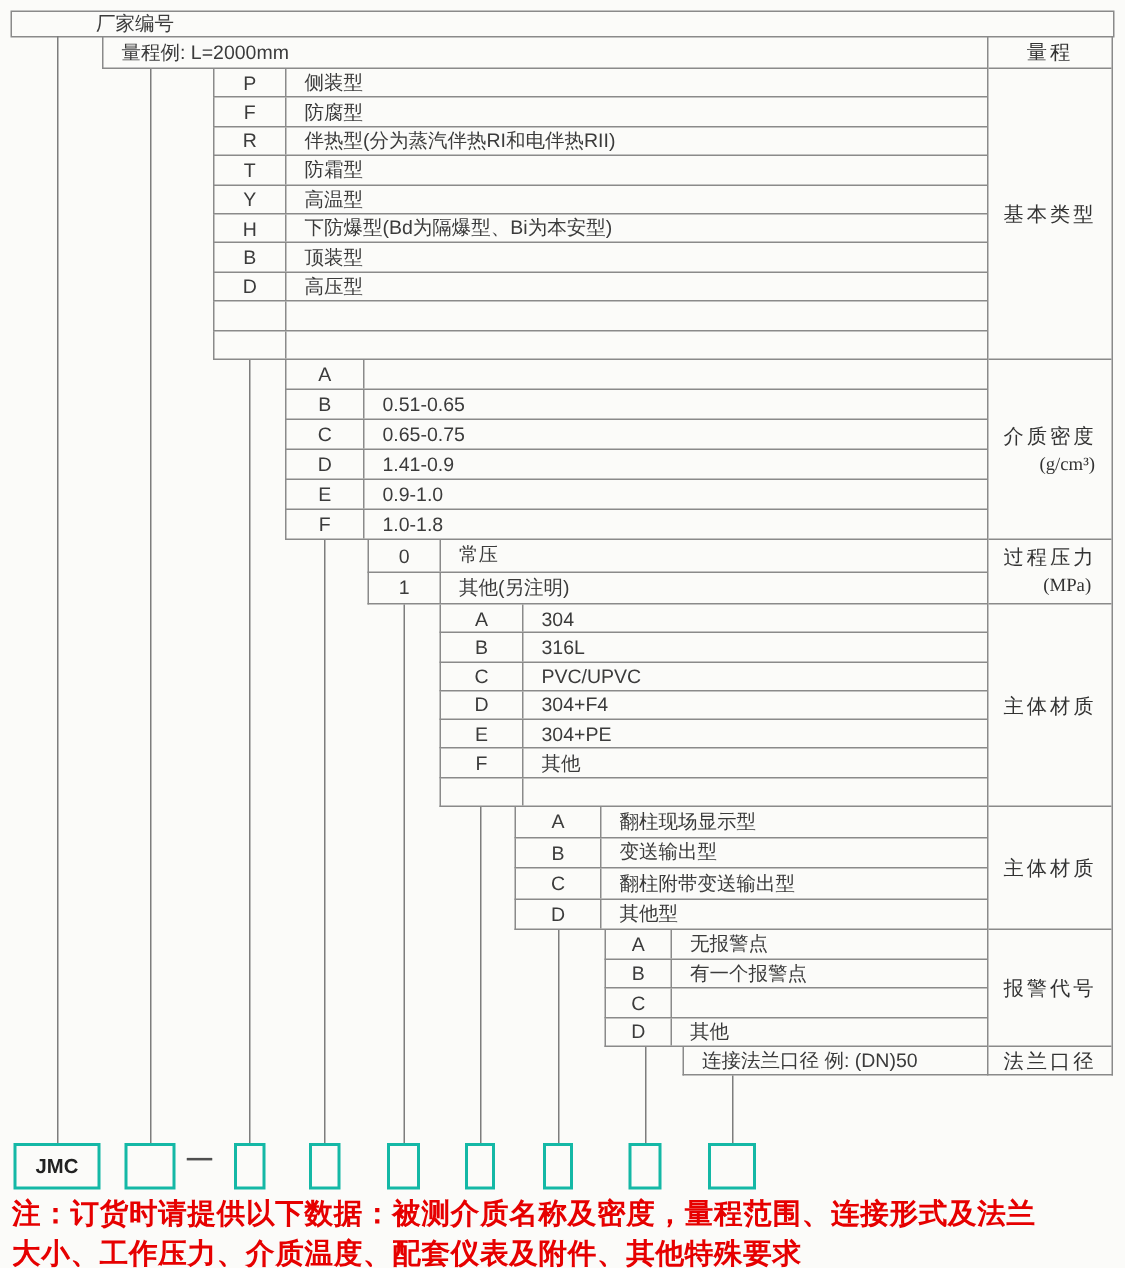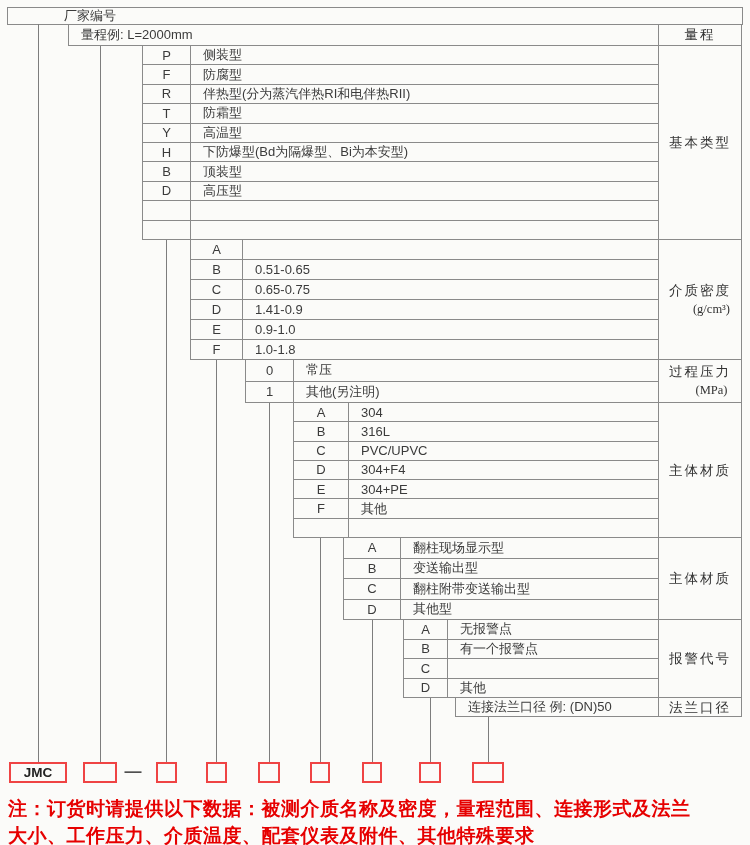--- a/index.html
+++ b/index.html
@@ -28,21 +28,21 @@
 
   
   .code-row{position:absolute;box-sizing:border-box;border-left:1px solid #8a8a8a;border-bottom:1px solid #8a8a8a;display:flex;font-size:13px;}
   .code-cell{box-sizing:border-box;border-right:1px solid #8a8a8a;display:flex;align-items:center;justify-content:center;flex-shrink:0;}
   .desc-cell{display:flex;align-items:center;padding-left:12px;flex-grow:1;white-space:nowrap;overflow:hidden;}
 
   
   .vline{position:absolute;width:1px;background:#7d7d7d;}
 
   
-  .model-box{position:absolute;box-sizing:border-box;border:2px solid #ef4444;background:#fbfbf9;top:762px;height:21px;}
+  .model-box{position:absolute;box-sizing:border-box;border:2px solid #14b8a6;background:#fbfbf9;top:762px;height:31px;}
   #jmc-box{left:9px;width:58px;display:flex;align-items:center;justify-content:center;font-weight:bold;font-size:13.5px;color:#222;}
   #dash-sep{left:118px;top:760px;width:30px;height:24px;border:0;background:none;display:flex;align-items:center;justify-content:center;font-size:17px;color:#4f4f4f;font-weight:bold;}
 
   
   .note-line{position:absolute;left:8px;width:740px;font-size:19px;font-weight:bold;letter-spacing:0.5px;white-space:nowrap;}
   #note-line-1{top:796px;}
   #note-line-2{top:823px;}
 </style>
 </head>
 <body>

